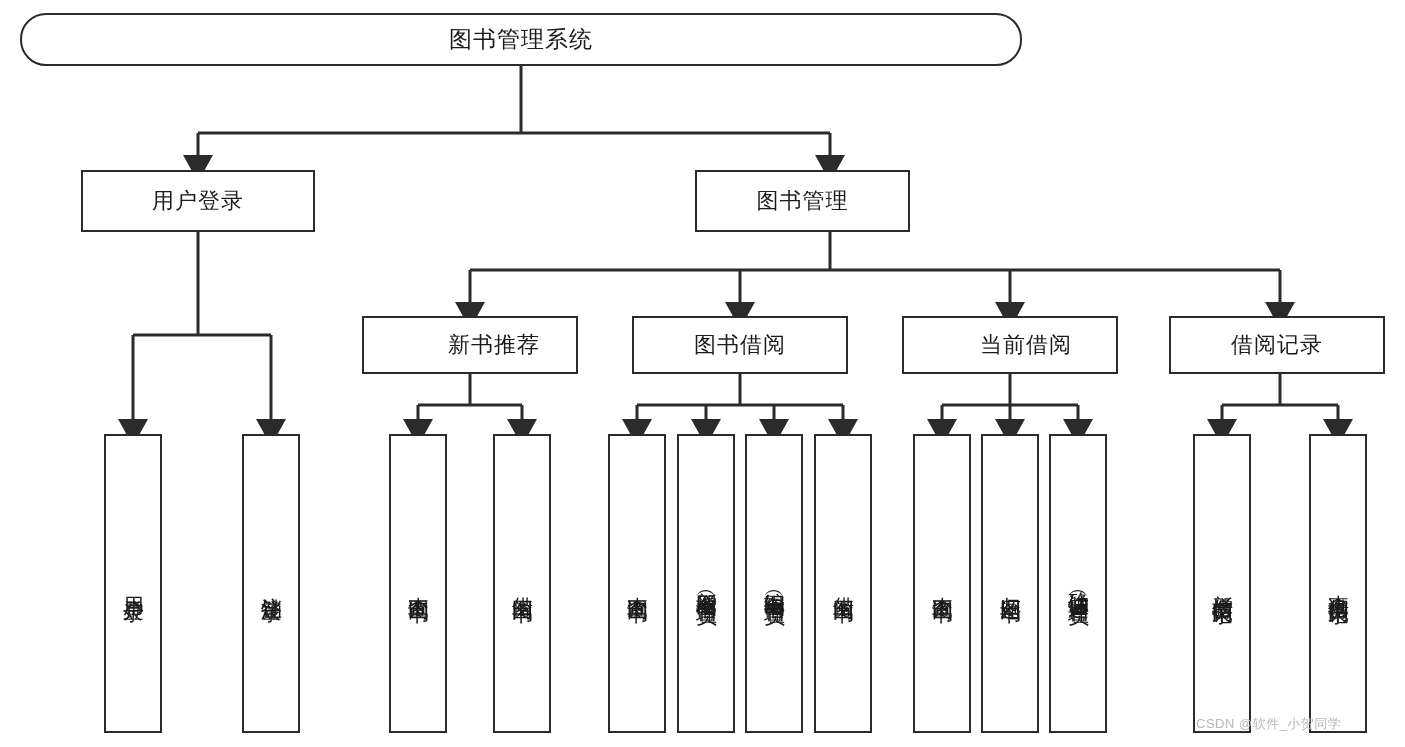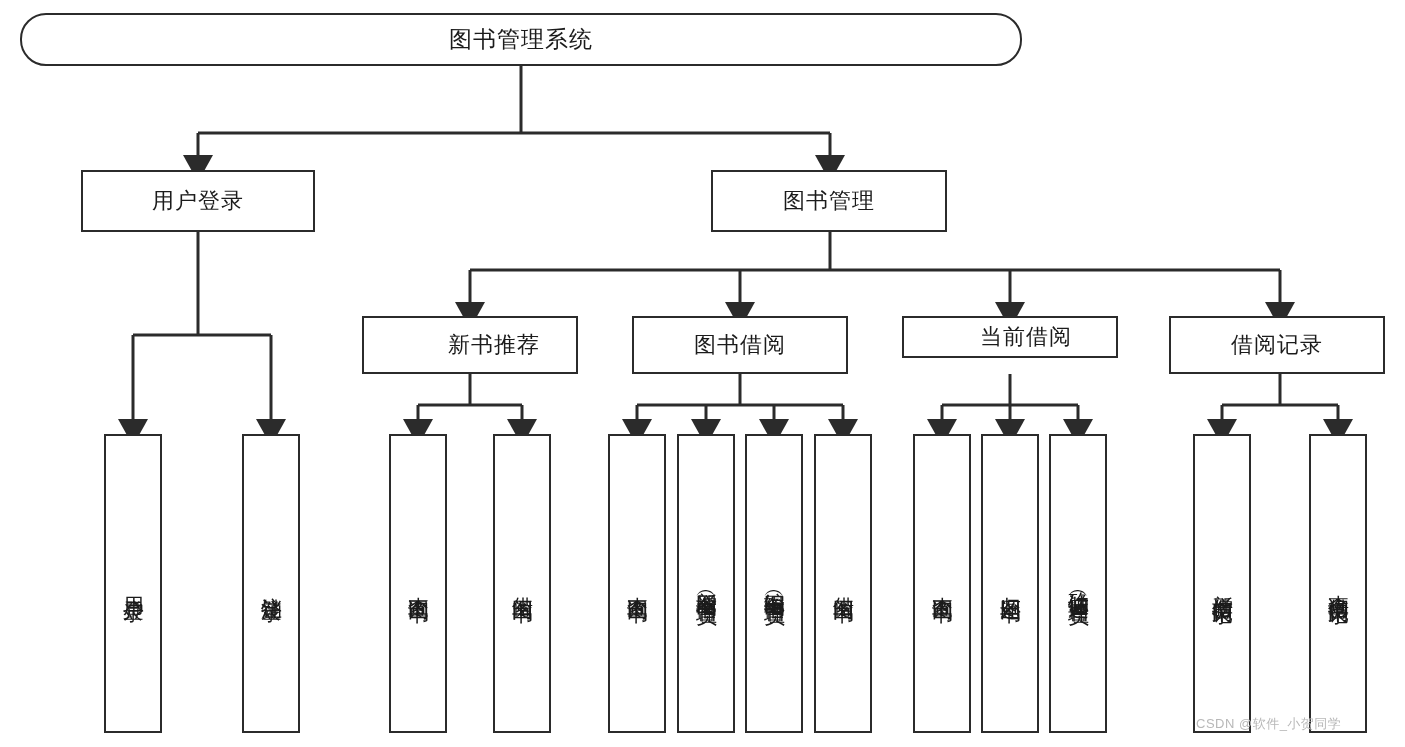--- a/index.html
+++ b/index.html
@@ -125,31 +125,31 @@
     </g>
   </svg>
 
   <div class="node node-h node-root" style="left:20px; top:13px; width:1002px; height:53px;border-radius:26px;">
     <span>图书管理系统</span>
   </div>
 
   <div class="node node-h" style="left:81px; top:170px; width:234px; height:62px;">
     <span>用户登录</span>
   </div>
-  <div class="node node-h" style="left:711px; top:170px; width:236px; height:62px;align-items:center;">
+  <div class="node node-h" style="left:695px; top:170px; width:215px; height:62px;align-items:center;">
     <span>图书管理</span>
   </div>
 
   <div class="node node-h" style="left:362px; top:316px; width:216px; height:58px;padding-left:48px;">
     <span>新书推荐</span>
   </div>
   <div class="node node-h" style="left:632px; top:316px; width:216px; height:58px;text-align:center;">
     <span>图书借阅</span>
   </div>
-  <div class="node node-h" style="left:902px; top:316px; width:216px; height:42px;padding-left:32px;">
+  <div class="node node-h" style="left:902px; top:316px; width:216px; height:58px;padding-left:32px;">
     <span>当前借阅</span>
   </div>
   <div class="node node-h" style="left:1169px; top:316px; width:216px; height:58px;">
     <span>借阅记录</span>
   </div>
 
   <div class="node node-v" style="left:104px; top:434px; width:58px; height:299px;">
     <span class="vtext">用户登录</span>
   </div>
   <div class="node node-v" style="left:242px; top:434px; width:58px; height:299px;">

